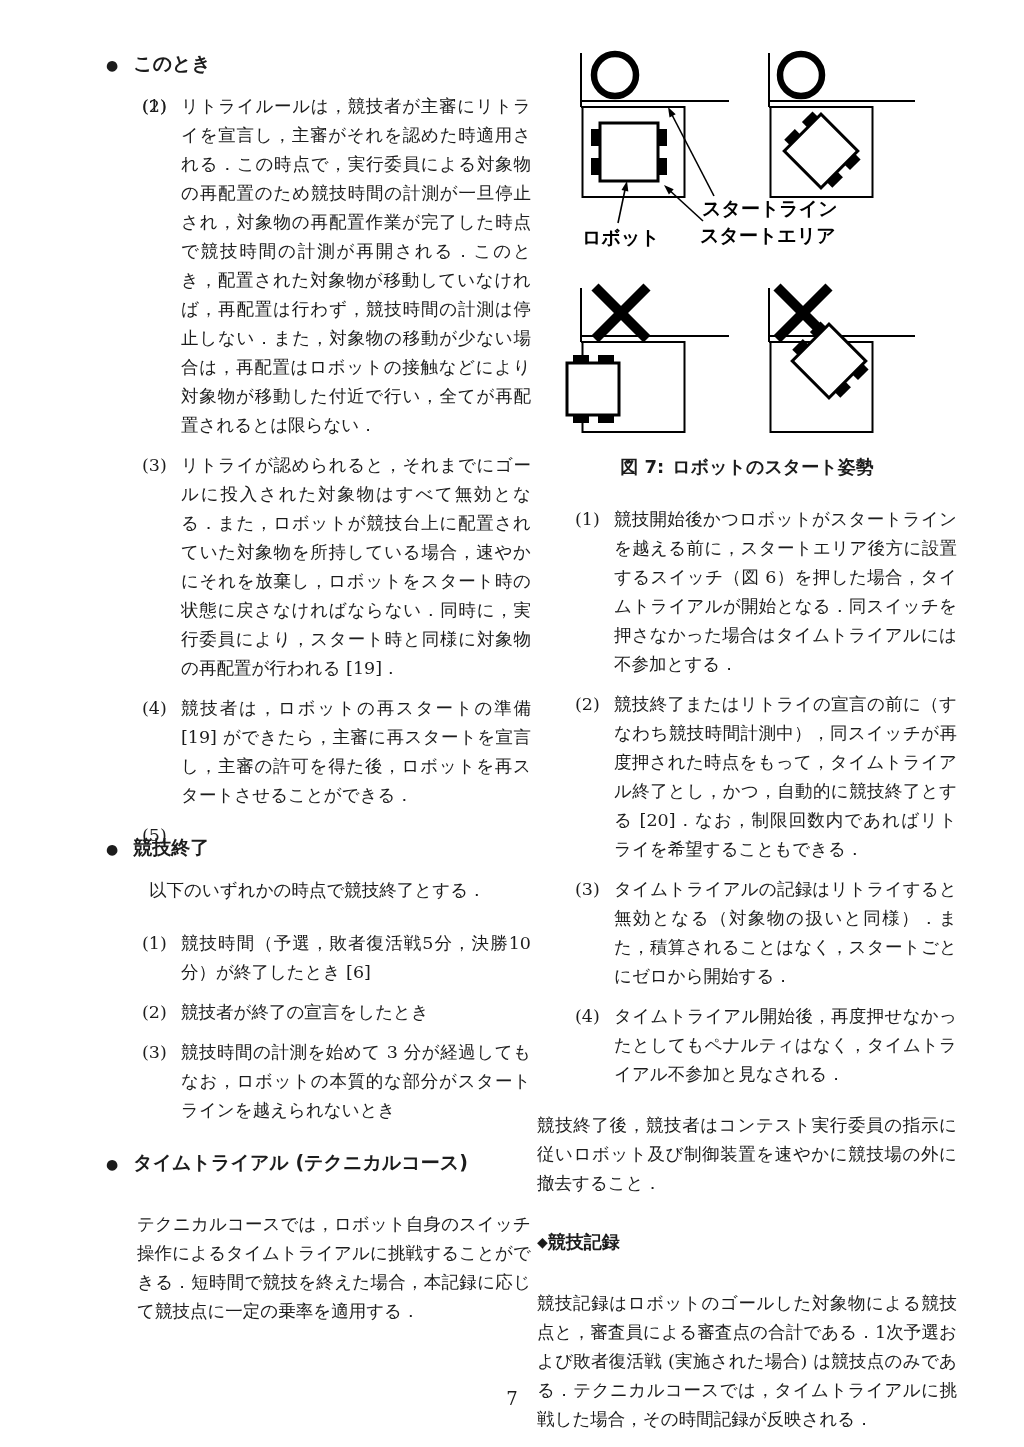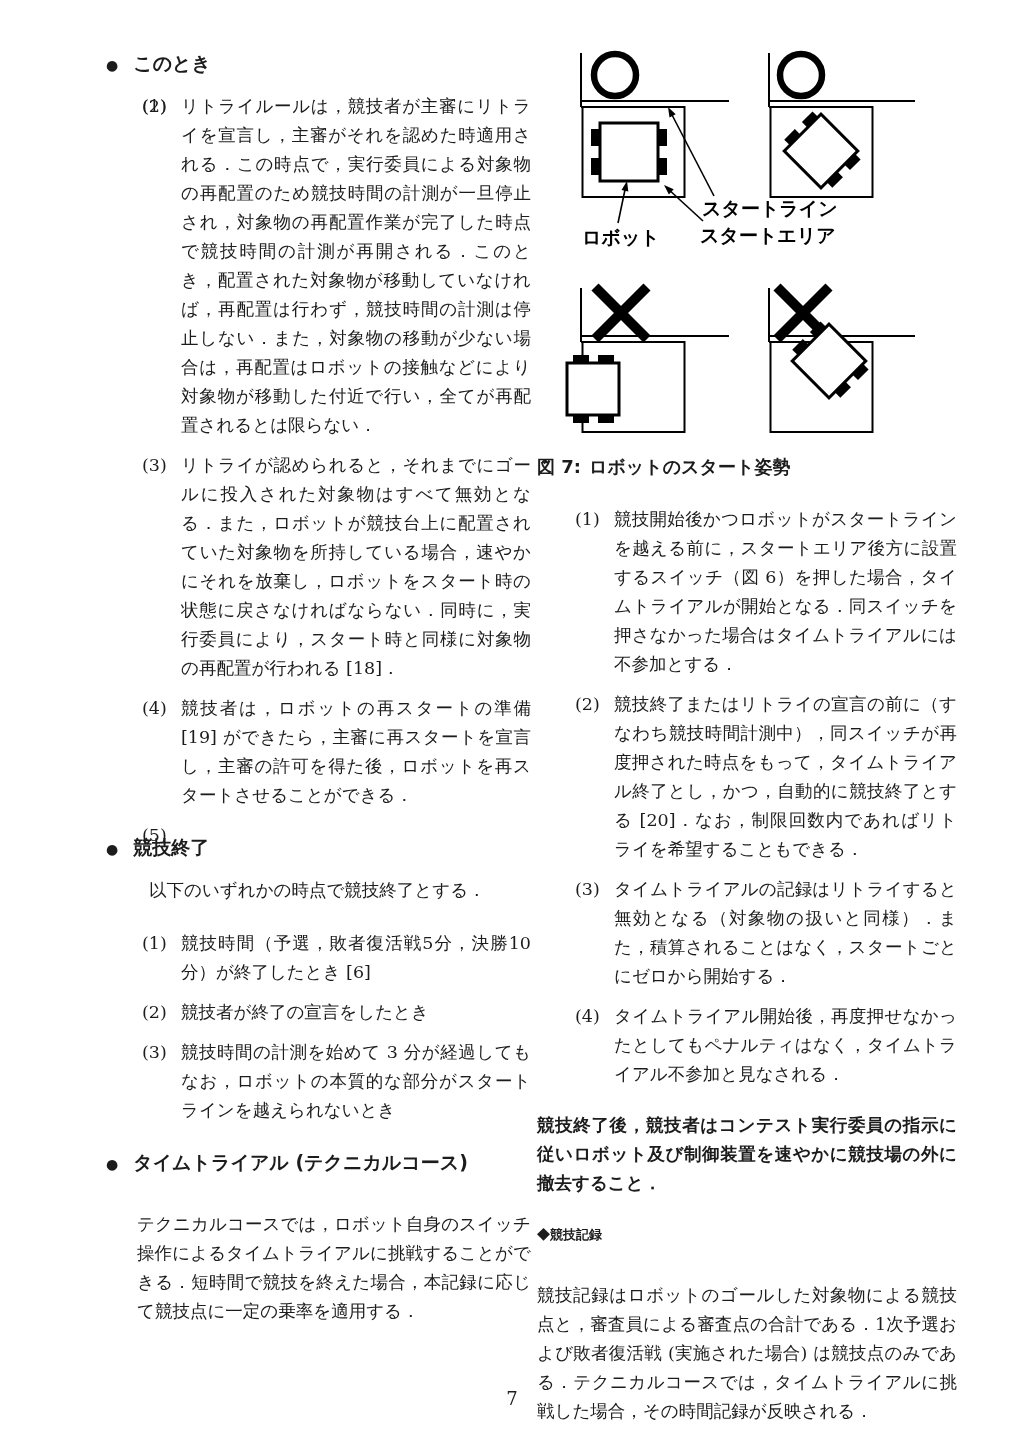--- a/index.html
+++ b/index.html
@@ -27,33 +27,33 @@
   }
   .enum-item .num{position:absolute;left:38px;top:0;}
   .enum-item.shallow{padding-left:46px;}
   .enum-item.shallow .num{left:12px;}
 
   .intro-line{padding-left:45px;line-height:29px;margin-bottom:24px;}
   .para{line-height:29px;text-align:justify;margin-bottom:12px;margin-top:33px;}
   .para.indented{padding-left:33px;}
 
   .record-heading{
-    font-family:Liberation Sans, sans-serif;
-    font-weight:bold;font-size:13px;line-height:26px;
-    margin:24px 0 10px 0;
+    font-family:Liberation Mono, monospace;
+    font-weight:bold;font-size:18px;line-height:26px;
+    margin:32px 0 10px 0;
   }
 
   .figure-block{margin:0 0 26px 0;}
   .figure-block svg{display:block;}
   .figure-block svg text{
     font-family:"DejaVu Sans","Liberation Sans",sans-serif;
     font-size:19px;font-weight:bold;fill:#000;
   }
   .fig-caption{
-    margin-top:18px;font-size:18px;
+    text-align:center;margin-top:18px;font-size:18px;
     font-family:"DejaVu Sans","Liberation Sans",sans-serif;
     font-weight:bold;
   }
   .fig-caption .cap-prefix{margin-right:8px;}
 
   .page-number{
     position:absolute;left:0;right:0;top:1388px;text-align:center;
     font-size:18px;
   }
 </style>
@@ -71,21 +71,21 @@
 
     <div class="enum-item">
       <span class="num">(1)</span>
     </div>
     <div class="enum-item">
       <span class="num">(2)</span>
       <span>リトライルールは，競技者が主審にリトライを宣言し，主審がそれを認めた時適用される．この時点で，実行委員による対象物の再配置のため競技時間の計測が一旦停止され，対象物の再配置作業が完了した時点で競技時間の計測が再開される．このとき，配置された対象物が移動していなければ，再配置は行わず，競技時間の計測は停止しない．また，対象物の移動が少ない場合は，再配置はロボットの接触などにより対象物が移動した付近で行い，全てが再配置されるとは限らない．</span>
     </div>
     <div class="enum-item">
       <span class="num">(3)</span>
-      <span>リトライが認められると，それまでにゴールに投入された対象物はすべて無効となる．また，ロボットが競技台上に配置されていた対象物を所持している場合，速やかにそれを放棄し，ロボットをスタート時の状態に戻さなければならない．同時に，実行委員により，スタート時と同様に対象物の再配置が行われる [18]．</span>
+      <span>リトライが認められると，それまでにゴールに投入された対象物はすべて無効となる．また，ロボットが競技台上に配置されていた対象物を所持している場合，速やかにそれを放棄し，ロボットをスタート時の状態に戻さなければならない．同時に，実行委員により，スタート時と同様に対象物の再配置が行われる [19]．</span>
     </div>
     <div class="enum-item">
       <span class="num">(4)</span>
       <span>競技者は，ロボットの再スタートの準備 [19] ができたら，主審に再スタートを宣言し，主審の許可を得た後，ロボットを再スタートさせることができる．</span>
     </div>
     <div class="enum-item">
       <span class="num">(5)</span>
     </div>
 
     <div class="sec-heading">
@@ -214,21 +214,21 @@
     </div>
     <div class="enum-item">
       <span class="num">(3)</span>
       <span>タイムトライアルの記録はリトライすると無効となる（対象物の扱いと同様）．また，積算されることはなく，スタートごとにゼロから開始する．</span>
     </div>
     <div class="enum-item">
       <span class="num">(4)</span>
       <span>タイムトライアル開始後，再度押せなかったとしてもペナルティはなく，タイムトライアル不参加と見なされる．</span>
     </div>
 
-    <div class="para" style="margin-top:22px;font-weight:bold;">競技終了後，競技者はコンテスト実行委員の指示に従いロボット及び制御装置を速やかに競技場の外に撤去すること．</div>
+    <div class="para" style="margin-top:22px;">競技終了後，競技者はコンテスト実行委員の指示に従いロボット及び制御装置を速やかに競技場の外に撤去すること．</div>
 
     <div class="record-heading">◆競技記録</div>
     <div class="para">競技記録はロボットのゴールした対象物による競技点と，審査員による審査点の合計である．1次予選および敗者復活戦 (実施された場合) は競技点のみである．テクニカルコースでは，タイムトライアルに挑戦した場合，その時間記録が反映される．</div>
 
     <div class="enum-item shallow" style="margin-top:20px;">
       <span class="num">(1)</span>
       <span>競技終了時にゴール下のバケット [21] に入った対象物 [22]（図8参照）に対して，以下の</span>
     </div>
 
   </div>

